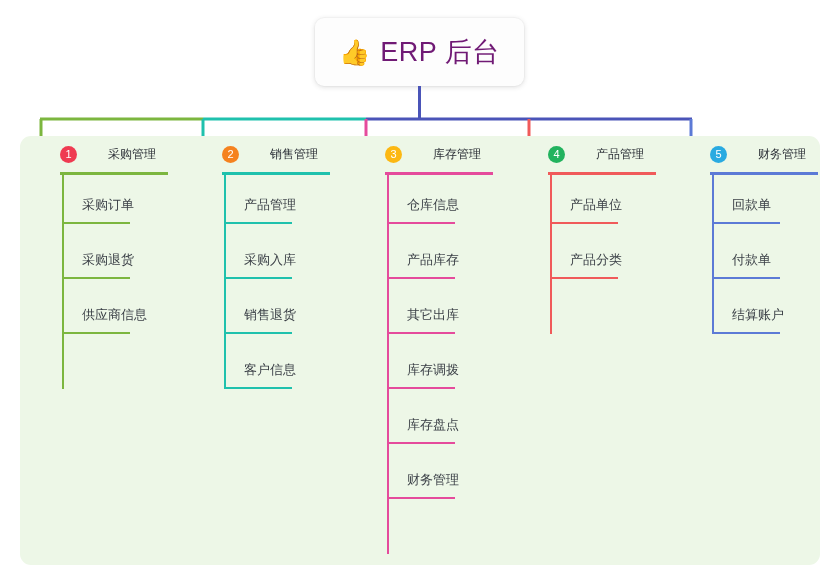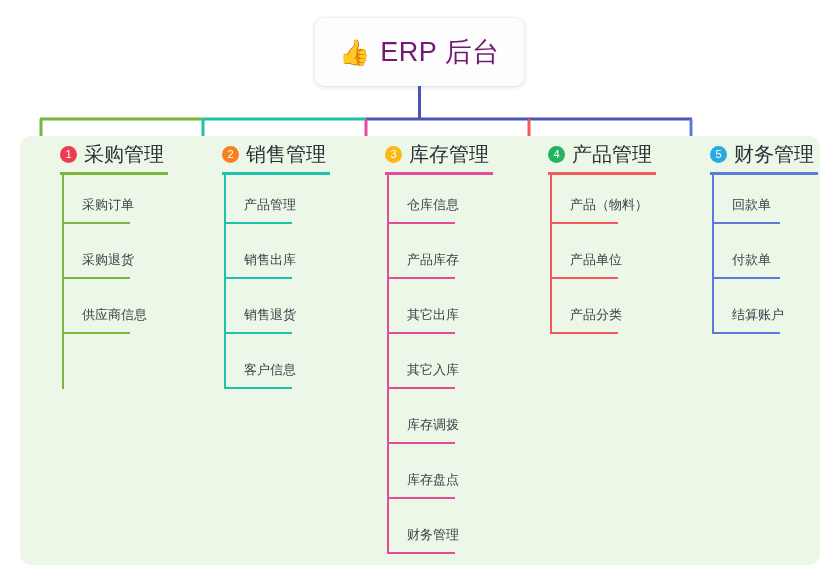--- a/index.html
+++ b/index.html
@@ -89,23 +89,24 @@
     border-radius: 50%;
     color: #ffffff;
     font-size: 11px;
     line-height: 17px;
     text-align: center;
     font-weight: normal;
     flex: 0 0 auto;
     margin-right: 7px;
   }
   .col-title {
-    font-size: 20px;
+    font-size: 12px;
     color: #2b2f36;
     white-space: nowrap;
+    margin-left: 24px;
   }
   .col-rule {
     position: absolute;
     left: 20px;
     top: 36px;
     width: 108px;
     height: 3px;
   }
 
   
@@ -196,21 +197,21 @@
             <span class="col-title">销售管理</span>
           </div>
           <div class="col-rule" style="background: rgb(31, 193, 173);"></div>
           <div class="items">
             <div class="spine" style="background: rgb(31, 193, 173); height: 214px;"></div>
             <div class="item">
               <span class="item-label">产品管理</span>
               <div class="item-rule" style="background: rgb(31, 193, 173);"></div>
             </div>
             <div class="item">
-              <span class="item-label">销售出库</span>
+              <span class="item-label">采购入库</span>
               <div class="item-rule" style="background: rgb(31, 193, 173);"></div>
             </div>
             <div class="item">
               <span class="item-label">销售退货</span>
               <div class="item-rule" style="background: rgb(31, 193, 173);"></div>
             </div>
             <div class="item">
               <span class="item-label">客户信息</span>
               <div class="item-rule" style="background: rgb(31, 193, 173);"></div>
             </div>
@@ -230,24 +231,20 @@
             </div>
             <div class="item">
               <span class="item-label">产品库存</span>
               <div class="item-rule" style="background: rgb(229, 75, 156);"></div>
             </div>
             <div class="item">
               <span class="item-label">其它出库</span>
               <div class="item-rule" style="background: rgb(229, 75, 156);"></div>
             </div>
             <div class="item">
-              <span class="item-label">其它入库</span>
-              <div class="item-rule" style="background: rgb(229, 75, 156);"></div>
-            </div>
-            <div class="item">
               <span class="item-label">库存调拨</span>
               <div class="item-rule" style="background: rgb(229, 75, 156);"></div>
             </div>
             <div class="item">
               <span class="item-label">库存盘点</span>
               <div class="item-rule" style="background: rgb(229, 75, 156);"></div>
             </div>
             <div class="item">
               <span class="item-label">财务管理</span>
               <div class="item-rule" style="background: rgb(229, 75, 156);"></div>
@@ -256,24 +253,20 @@
         </div>
         <div class="column" style="left: 508px;">
           <div class="col-head">
             <span class="badge" style="background: rgb(34, 179, 94);">4</span>
             <span class="col-title">产品管理</span>
           </div>
           <div class="col-rule" style="background: rgb(240, 90, 90);"></div>
           <div class="items">
             <div class="spine" style="background: rgb(240, 90, 90); height: 159px;"></div>
             <div class="item">
-              <span class="item-label">产品（物料）</span>
-              <div class="item-rule" style="background: rgb(240, 90, 90);"></div>
-            </div>
-            <div class="item">
               <span class="item-label">产品单位</span>
               <div class="item-rule" style="background: rgb(240, 90, 90);"></div>
             </div>
             <div class="item">
               <span class="item-label">产品分类</span>
               <div class="item-rule" style="background: rgb(240, 90, 90);"></div>
             </div>
           </div>
         </div>
         <div class="column" style="left: 670px;">

